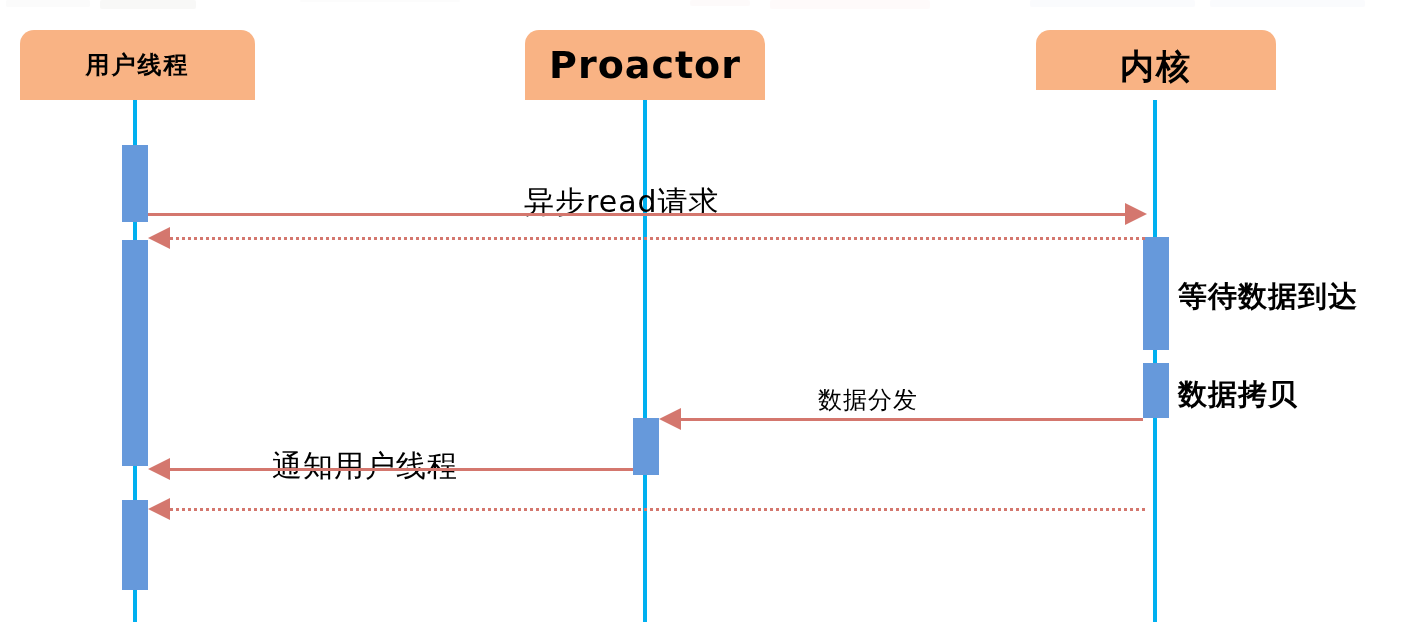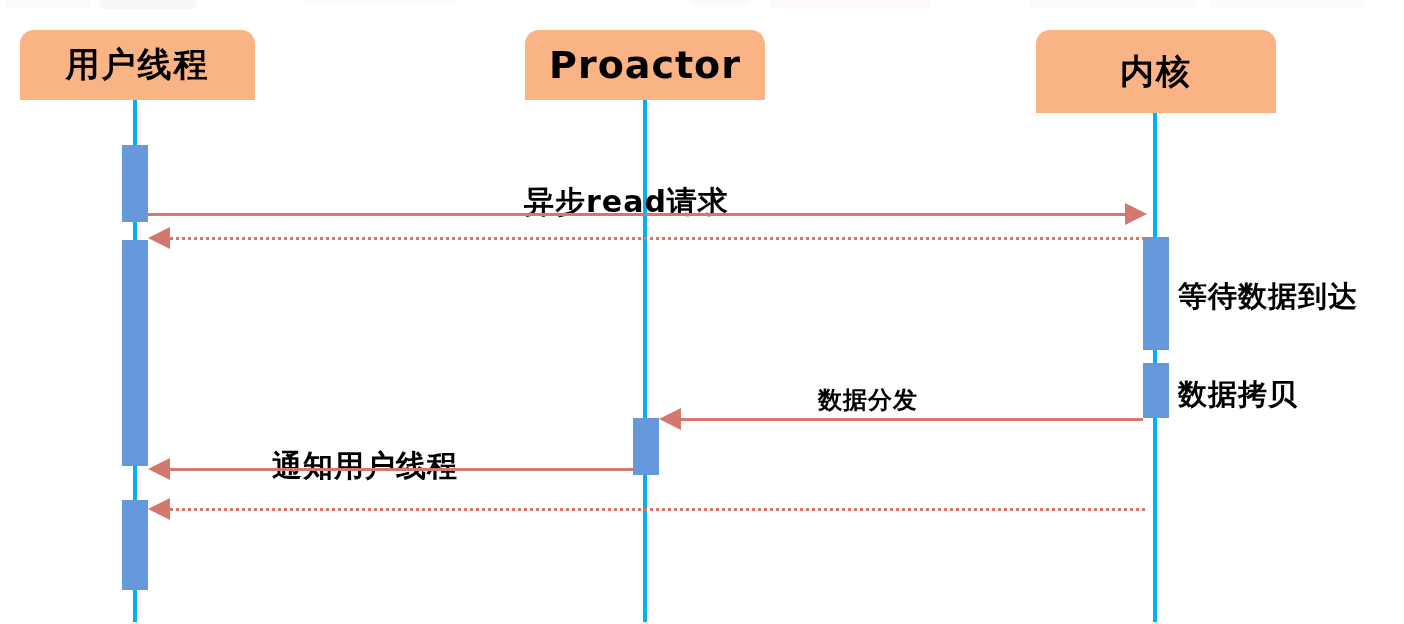--- a/index.html
+++ b/index.html
@@ -73,21 +73,21 @@
   }
   .arrow-head.right {
     border-left: 22px solid #D4776E;
   }
   .arrow-head.left {
     border-right: 22px solid #D4776E;
   }
   .msg-label {
     position: absolute;
     font-family: "DejaVu Sans", sans-serif;
-    font-weight: bold;
+    font-weight: normal;
     color: #000000;
     white-space: nowrap;
     letter-spacing: 1px;
   }
   .note-label {
     position: absolute;
     font-family: "DejaVu Sans", sans-serif;
     font-weight: bold;
     color: #000000;
     white-space: nowrap;
@@ -105,28 +105,28 @@
   <div class="artifact" style="left:690px;width:60px;  height:6px;  background:#faf0f0;"></div>
   <div class="artifact" style="left:770px;width:160px; height:9px;  background:#fbeeee;"></div>
   <div class="artifact" style="left:1030px;width:165px;height:7px;  background:#eef3f8;"></div>
   <div class="artifact" style="left:1210px;width:155px;height:7px;  background:#eef3f8;"></div>
 
   <div class="lifeline" style="left:133px; top:100px; height:522px;"></div>
   <div class="lifeline" style="left:643px; top:100px; height:522px;"></div>
   <div class="lifeline" style="left:1153px;top:100px; height:522px;"></div>
 
   <div class="lifeline-box" style="left:20px; top:30px; width:235px; height:70px;">
-    <span class="ttl" style="font-size:34px;">用户线程</span>
+    <span class="ttl" style="font-size:24px;">用户线程</span>
   </div>
 
   <div class="lifeline-box latin" style="left:525px; top:30px; width:240px; height:70px;">
     <span class="ttl">Proactor</span>
   </div>
 
-  <div class="lifeline-box" style="left:1036px; top:30px; width:240px; height:83px;">
+  <div class="lifeline-box" style="left:1036px; top:30px; width:240px; height:60px;align-items:flex-end;">
     <span class="ttl" style="font-size:34px;">内核</span>
   </div>
 
   <div class="activation" style="left:122px; top:145px; height:77px;"></div>
   <div class="activation" style="left:122px; top:240px; height:226px;"></div>
   <div class="activation" style="left:122px; top:500px; height:90px;"></div>
 
   <div class="activation" style="left:633px; top:418px; height:57px;"></div>
 
   <div class="activation" style="left:1143px; top:237px; height:113px;"></div>

